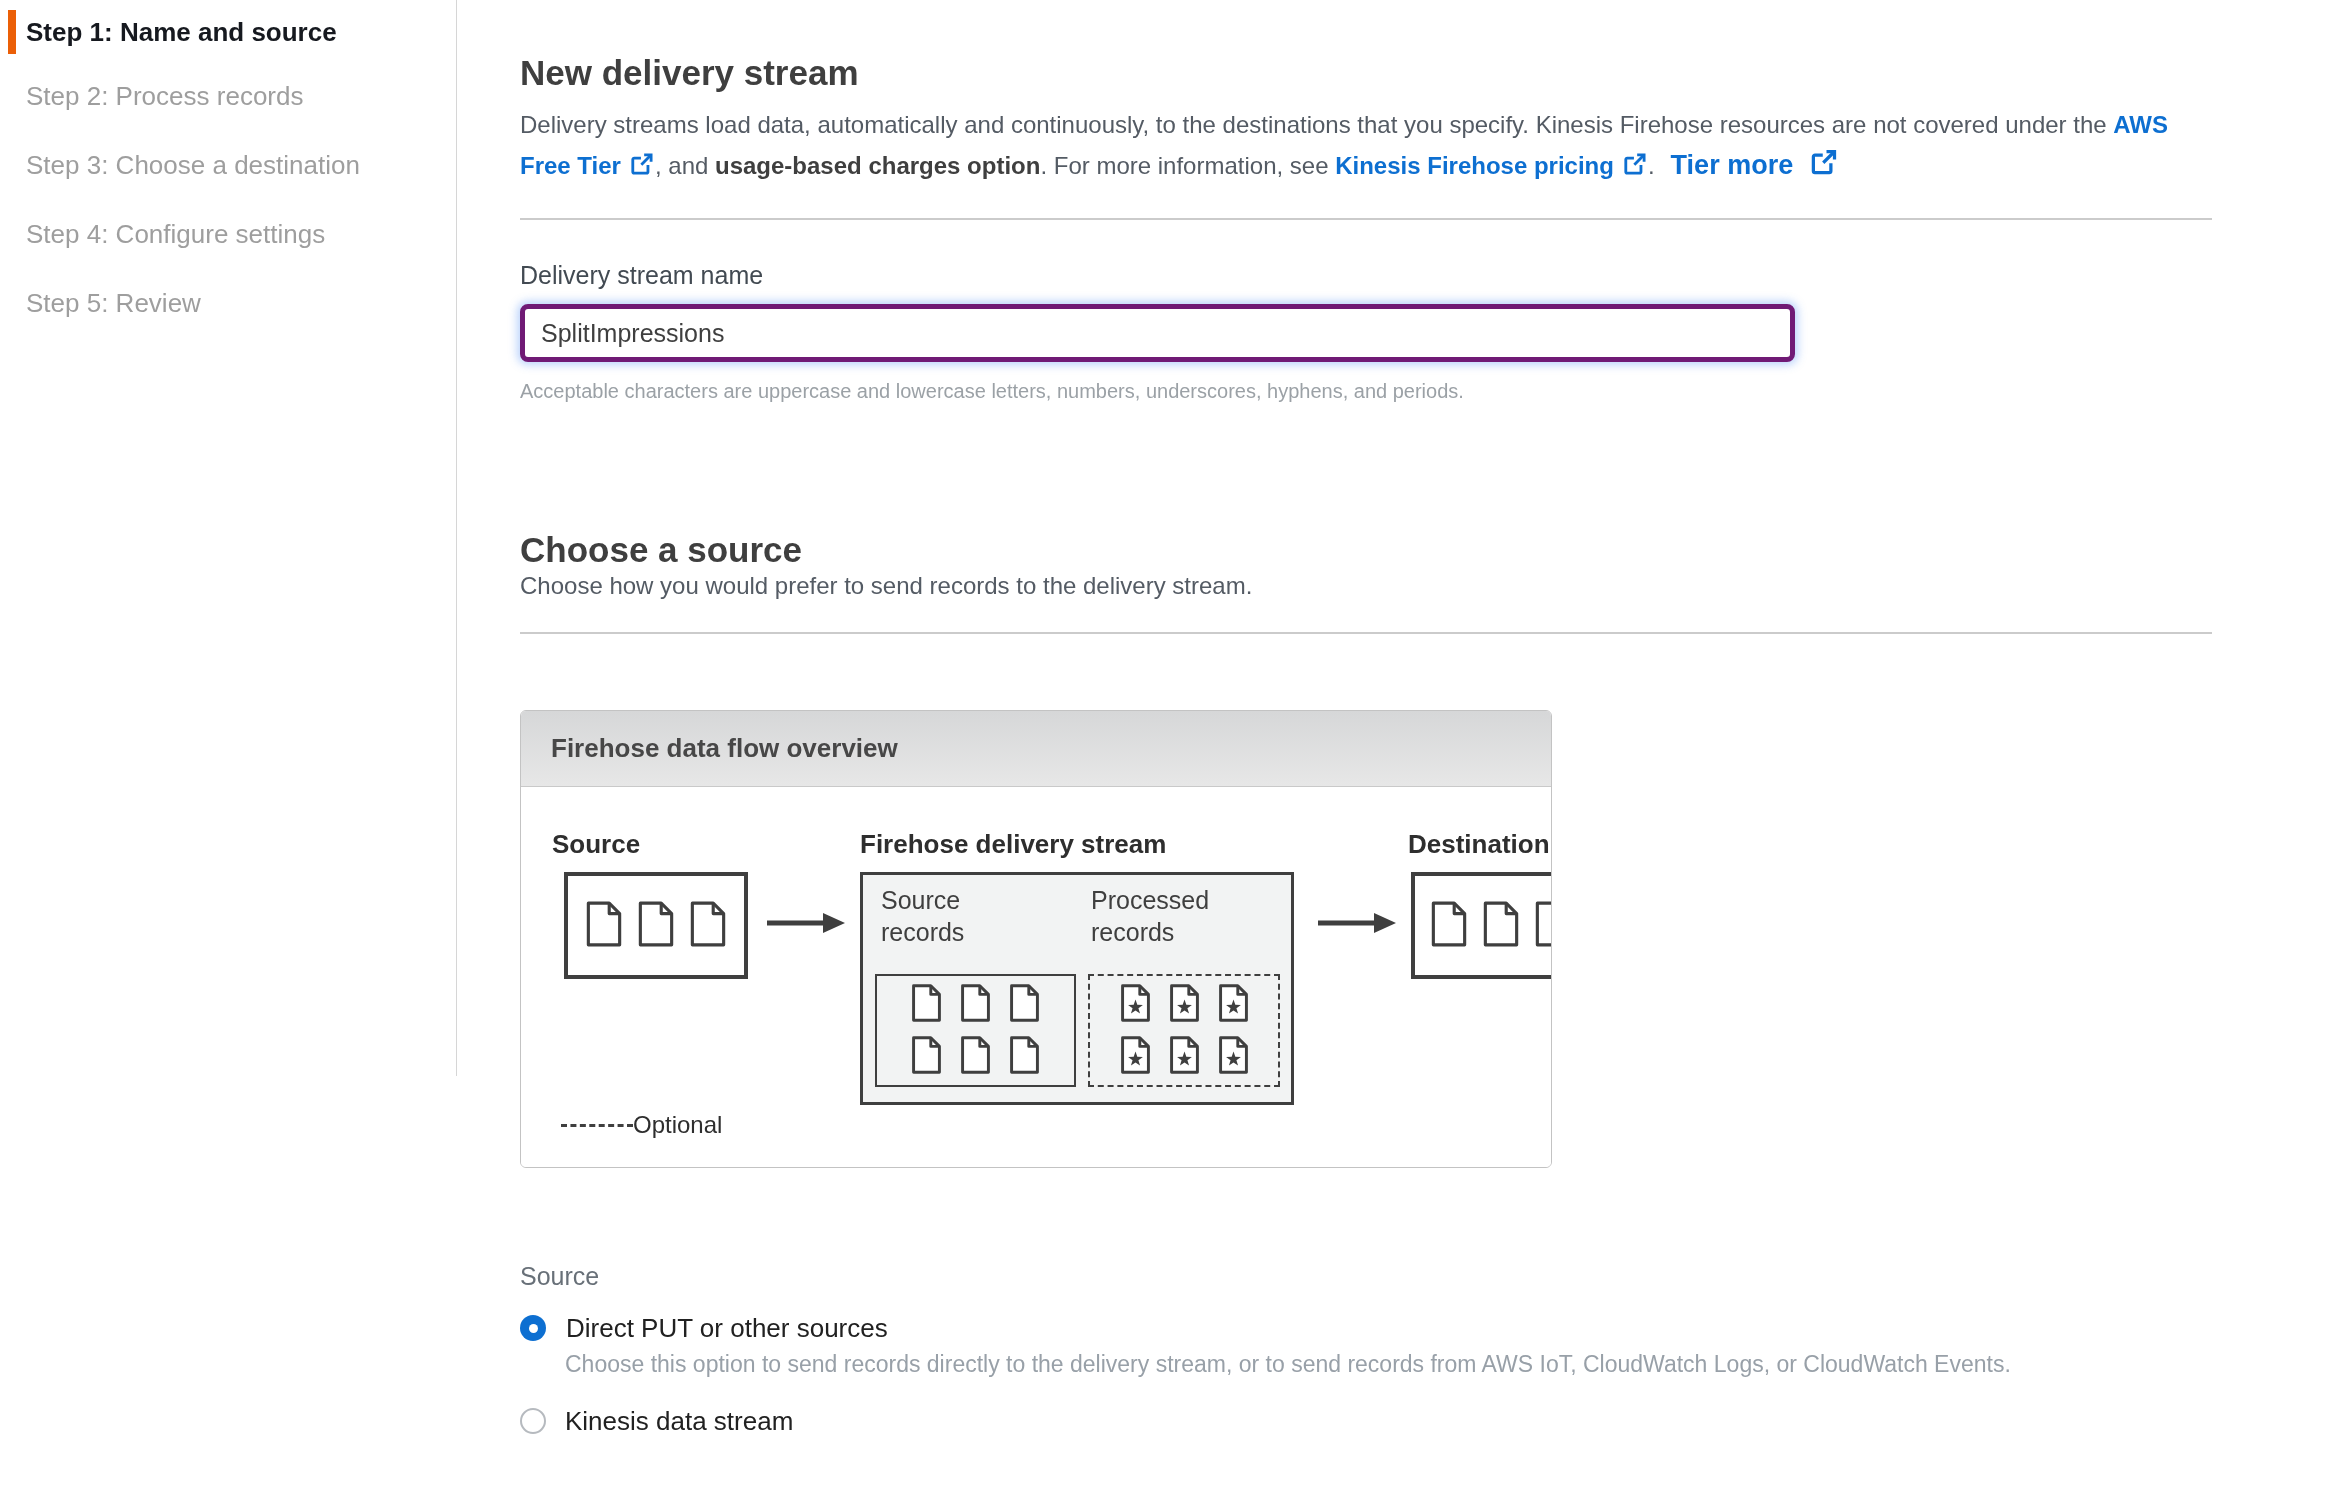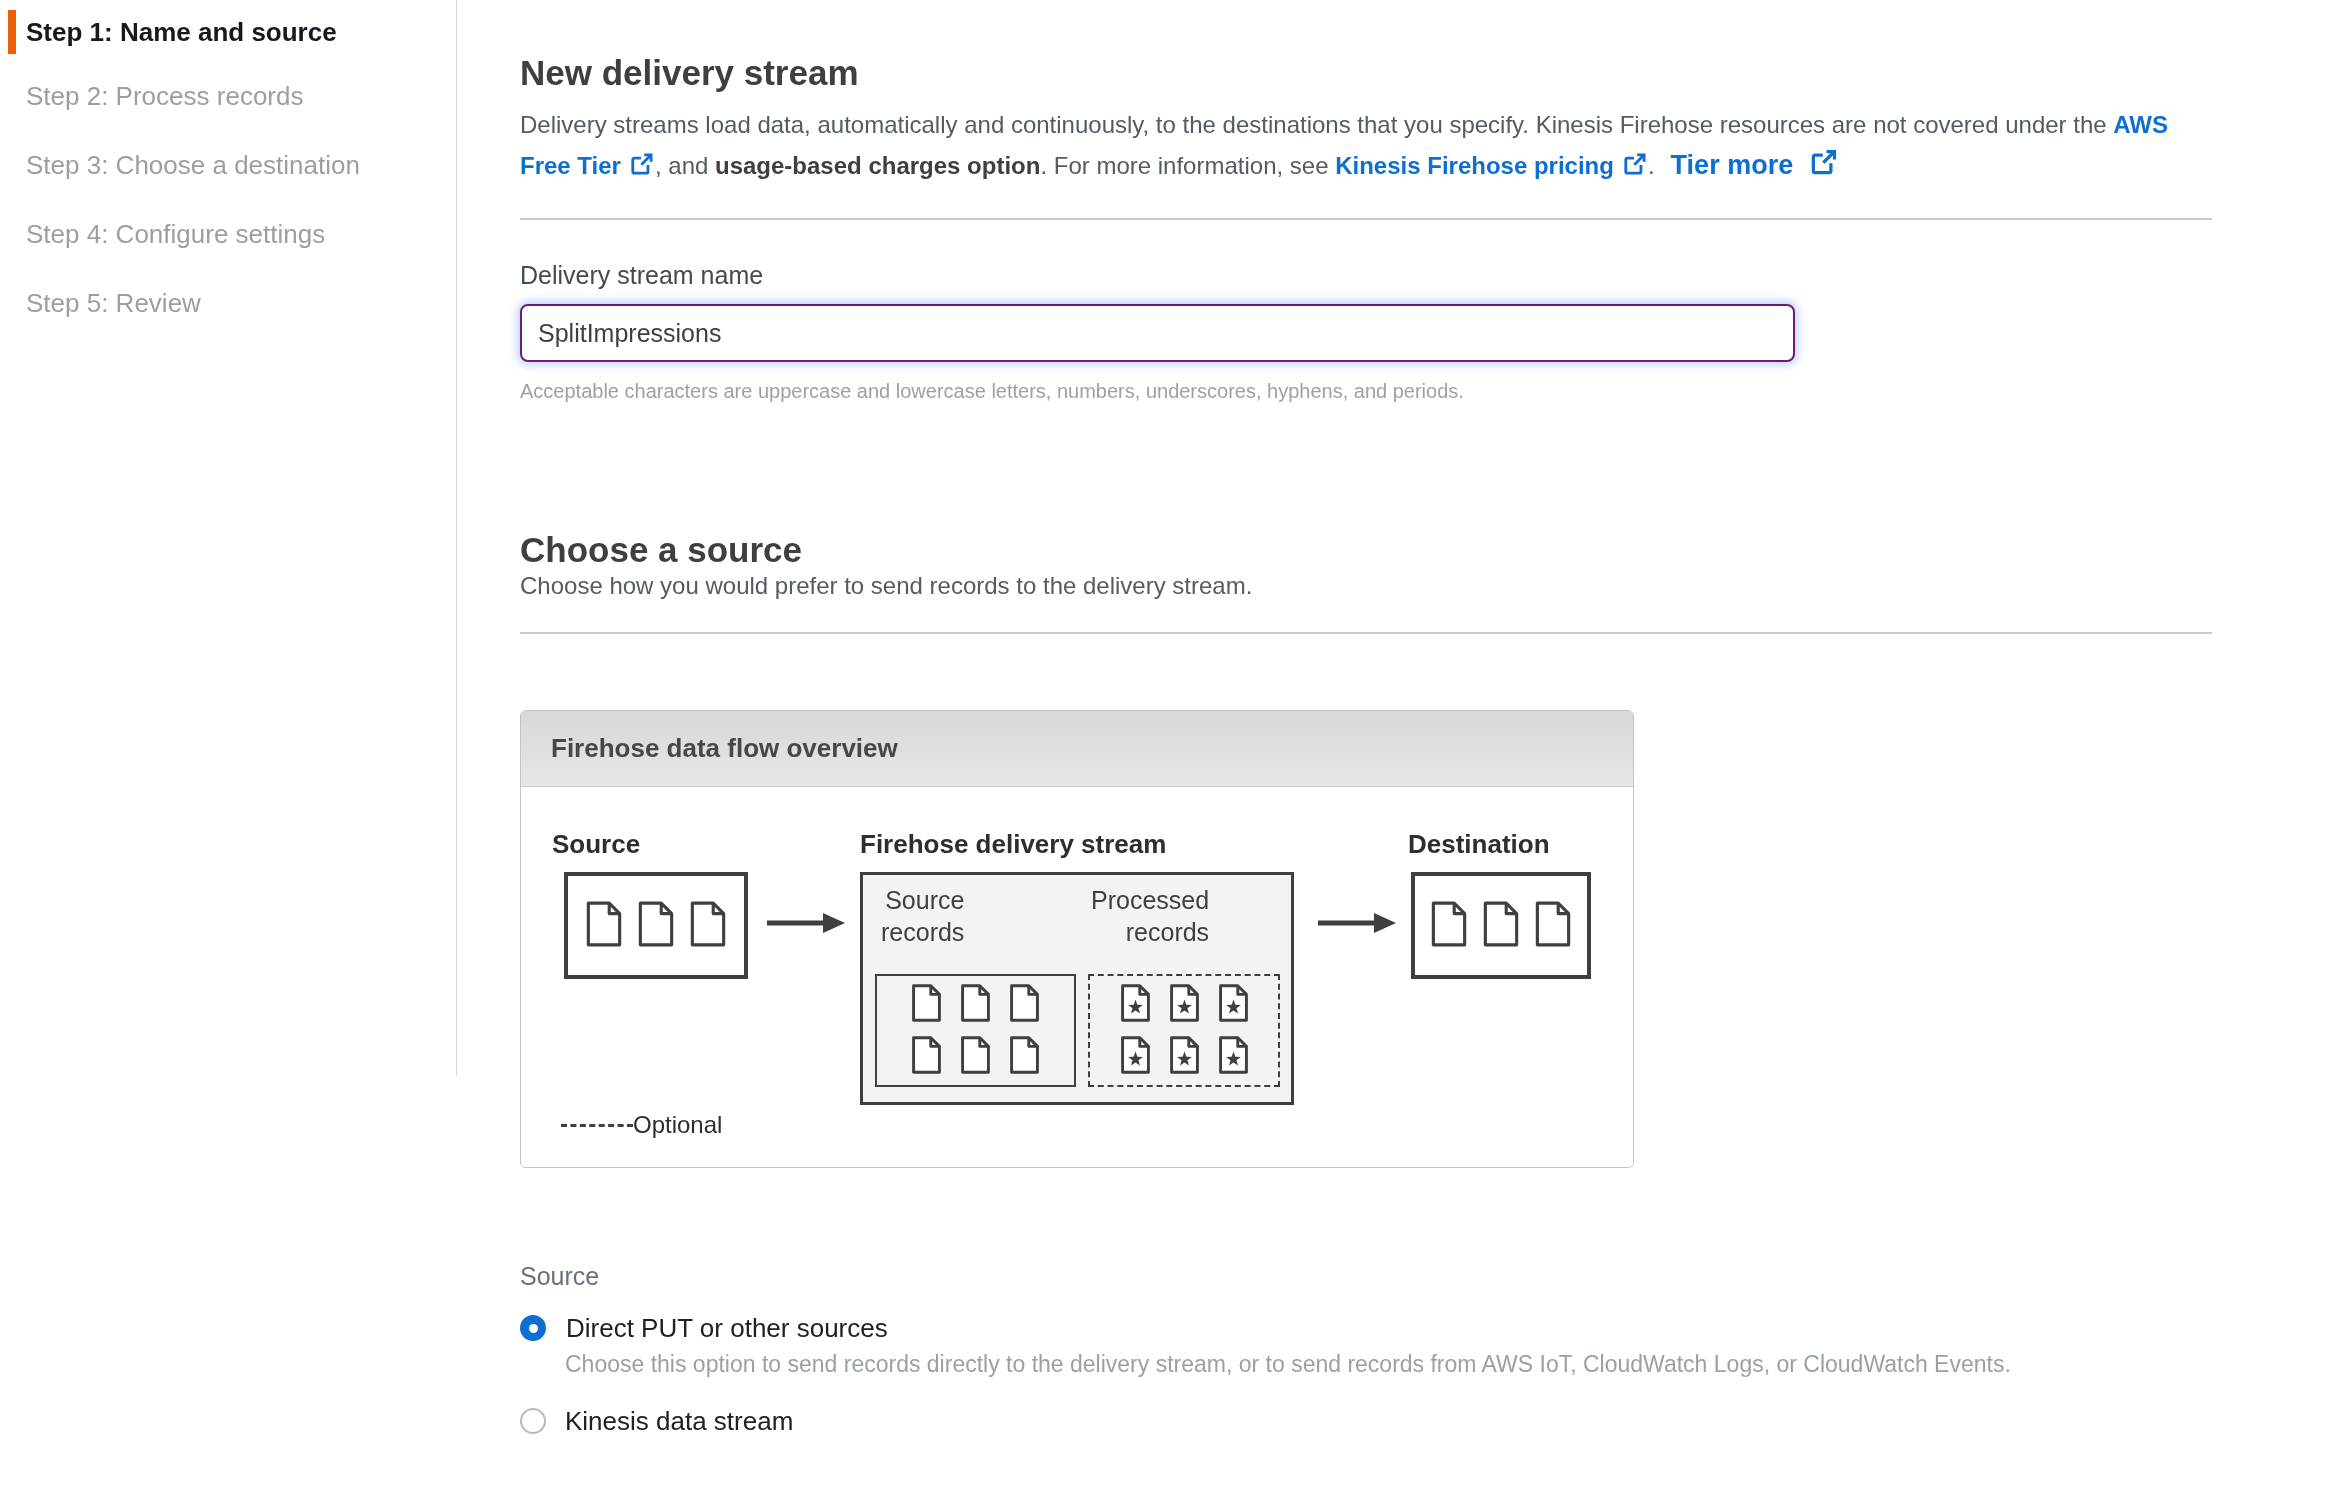--- a/index.html
+++ b/index.html
@@ -37,34 +37,34 @@
   .ext { display:inline-block; vertical-align:-3px; margin-left:8px; color:#0d6fd1; }
   .ext svg { display:block; }
 
   .divider { border:none; border-top:2px solid #cbcbcb; }
   .divider.d1 { margin-top:32px; }
   .divider.d2 { margin-top:31px; }
 
   .field-label { margin-top:40px; font-size:25px; color:#424a52; line-height:30px; }
   .name-input {
     display:block; margin-top:14px; width:1275px; height:58px;
-    border:2px solid #701a75; border-radius:8px; background:#fff;
+    border:5px solid #701a75; border-radius:8px; background:#fff;
     padding-left:16px; font-size:25px; color:#3f3f3f;
     font-family:"Liberation Sans","DejaVu Sans",sans-serif;
     box-shadow:0 0 9px 3px rgba(66,133,244,.35); outline:none;
   }
   .helper { margin-top:16px; font-size:20px; line-height:27px; color:#9ba1a6; }
 
   .section-title { margin-top:124px; font-size:35px; font-weight:bold; color:#3f3f3f; line-height:42px; }
   .section-sub { font-size:24px; line-height:30px; color:#545b64; }
 
   
   .panel {
-    margin-top:76px; width:1114px; border:1px solid #c3c3c3; border-radius:6px;
-    overflow:hidden; background:#fff;text-align:right;
+    margin-top:76px; width:1032px; border:1px solid #c3c3c3; border-radius:6px;
+    overflow:hidden; background:#fff;
   }
   .panel-header {
     height:76px; display:flex; align-items:center; padding-left:30px;
     font-size:26px; font-weight:bold; color:#474747;
     background:linear-gradient(180deg,#d6d7d8 0%,#e7e7e7 100%);
     border-bottom:1px solid #c9c9c9;
   }
   .panel-body { position:relative; height:380px; background:#fff; }
 
   .diag-label { position:absolute; font-size:26px; font-weight:bold; color:#2e2e2e; line-height:30px; }

